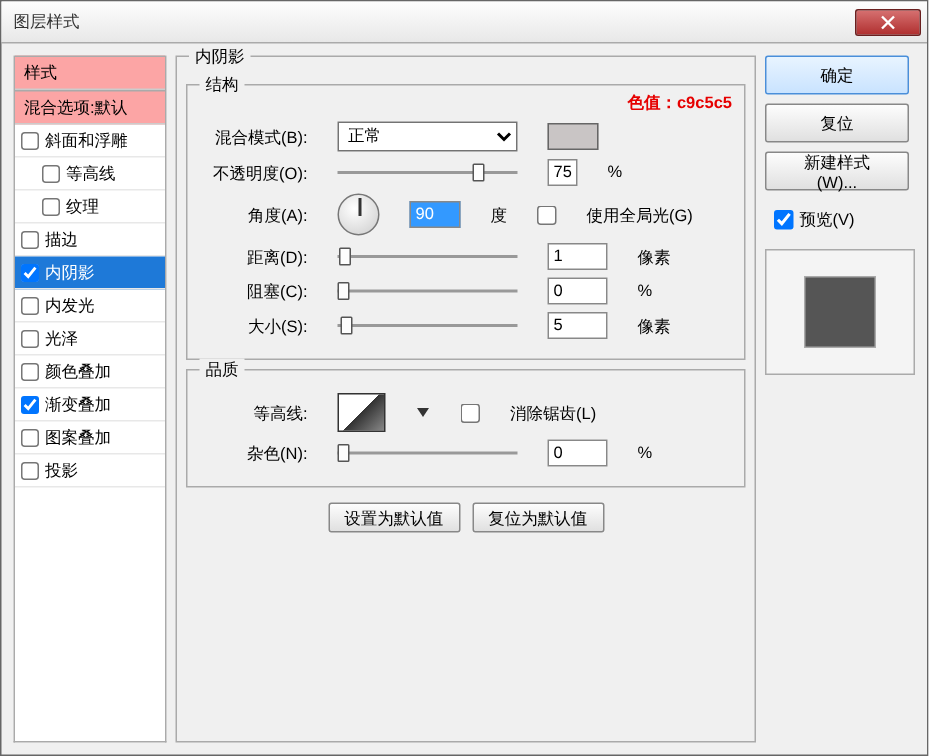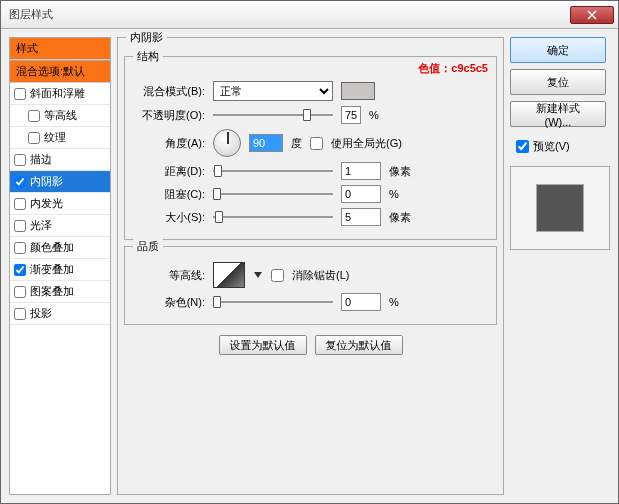--- a/index.html
+++ b/index.html
@@ -8,35 +8,35 @@
 .dialog { width: 619px; height: 504px; background: #f0f0f0; border: 1px solid #666; }
 
 .titlebar { height: 28px; background: linear-gradient(#fdfdfd, #e8e8e8); border-bottom: 1px solid #aaa; display: flex; align-items: center; padding: 0 0 0 8px; color: #333; }
 .titlebar .title { flex: 1; }
 .close-btn { width: 44px; height: 18px; margin-right: 4px; background: linear-gradient(#d67070, #b03030); border: 1px solid #6a1f1f; border-radius: 2px; color: #fff; display: flex; align-items: center; justify-content: center; font-weight: bold; cursor: pointer; }
 .close-btn svg { width: 10px; height: 10px; }
 
 .content { display: flex; padding: 8px; gap: 6px; height: calc(100% - 28px); }
 
 .sidebar { width: 102px; border: 1px solid #aaa; border-top: none; background: #fff; }
-.sidebar-head { background: #f97316; border-top: 1px solid #aaa; border-bottom: 1px solid #ccc; padding: 3px 6px; }
+.sidebar-head { background: #fca5a5; border-top: 1px solid #aaa; border-bottom: 1px solid #ccc; padding: 3px 6px; }
 .sidebar-row { display: flex; align-items: center; padding: 3px 4px; border-bottom: 1px solid #e8e8e8; gap: 4px; cursor: pointer; }
 .sidebar-row.sub { padding-left: 18px; }
 .sidebar-row.selected { background: #1e79d8; color: #fff; }
 .sidebar-row input[type=checkbox] { width: 12px; height: 12px; cursor: pointer; }
 
 .main { flex: 1; display: flex; gap: 6px; }
 
 .fieldset { border: 1px solid #aaa; position: relative; padding: 10px 8px 8px 8px; margin-top: 6px; }
 .fieldset .legend { position: absolute; top: -8px; left: 8px; background: #f0f0f0; padding: 0 4px; }
 
 .outer-fs { border: 1px solid #aaa; position: relative; padding: 12px 6px 6px 6px; }
 .outer-fs > .legend { position: absolute; top: -8px; left: 8px; background: #f0f0f0; padding: 0 4px; }
 
-.row { display: flex; align-items: center; margin: 5px 0; gap: 8px; }
+.row { display: flex; align-items: center; margin: 5px 0; gap: 20px; }
 .row-label { width: 72px; text-align: right; }
 .annot { color: #e60000; font-weight: bold; margin-left: 40px; }
 
 select { height: 20px; border: 1px solid #737373; background: #fff; padding: 0 2px; cursor: pointer; }
 input[type=text] { height: 18px; border: 1px solid #888; padding: 0 3px; background: #fff; }
 input[type=text].sel { background: #3399ff; color: #fff; }
 
 .swatch { width: 34px; height: 18px; border: 1px solid #666; background: #c9c5c5; cursor: pointer; }
 
 .slider { flex: 1; height: 14px; position: relative; }

